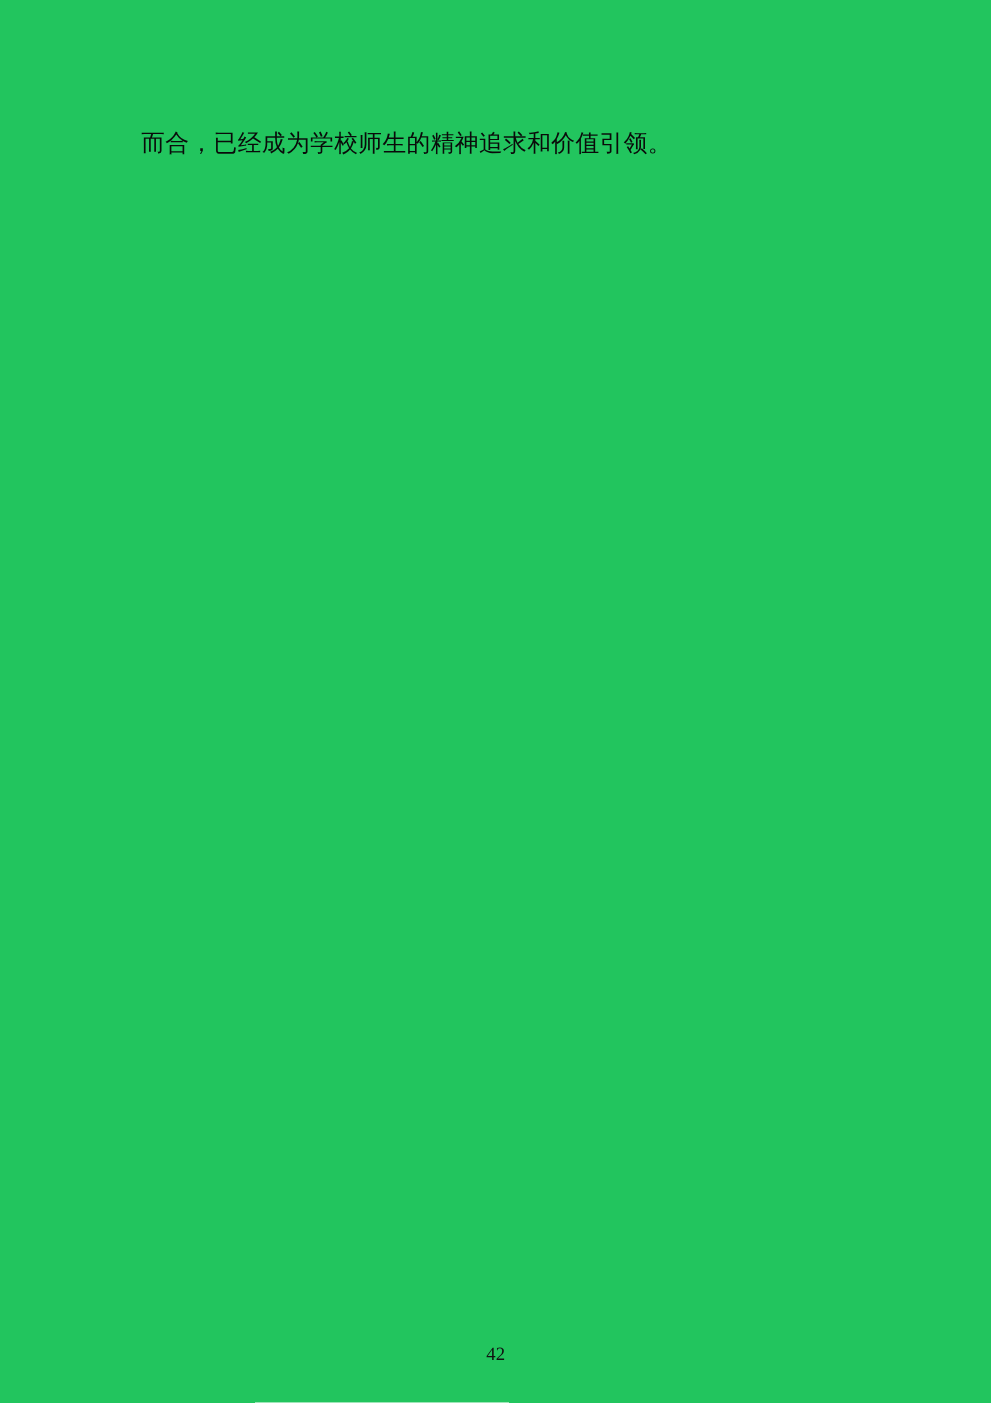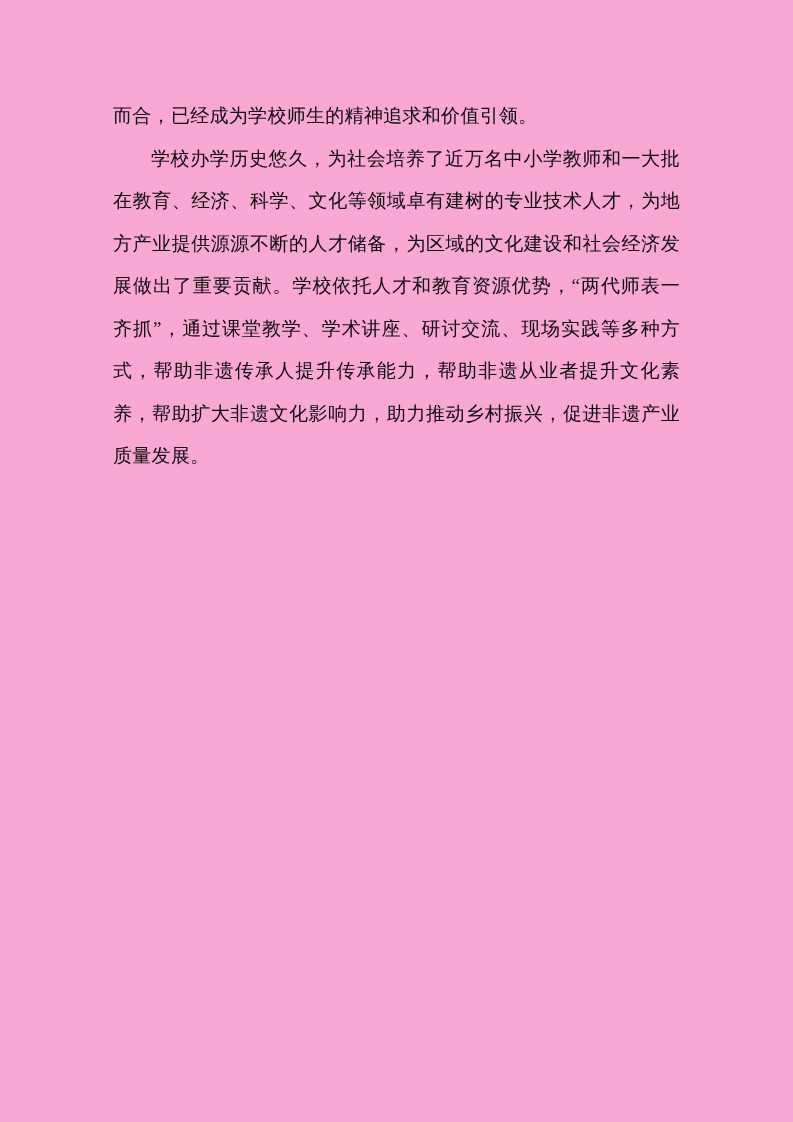--- a/index.html
+++ b/index.html
@@ -6,21 +6,21 @@
   html, body {
     width: 793px;
     height: 1122px;
     background: #ffffff;
     font-family: "Liberation Serif", "DejaVu Serif", serif;
   }
   .document-page {
     position: relative;
     width: 793px;
     height: 1122px;
-    background: #f9a8d4;
+    background: #22c55e;
     overflow: hidden;
   }
   .text-block {
     position: absolute;
     left: 113px;
     top: 95px;
     width: 567px;
     color: #000000;
   }
   .para {
@@ -47,17 +47,19 @@
     font-family: "Liberation Serif", "DejaVu Serif", serif;
   }
 </style>
 </head>
 <body>
 
 <div class="document-page">
 
   <div class="text-block">
     <p class="para">而合，已经成为学校师生的精神追求和价值引领。</p>
-    <p class="para indent">学校办学历史悠久，为社会培养了近万名中小学教师和一大批在教育、经济、科学、文化等领域卓有建树的专业技术人才，为地方产业提供源源不断的人才储备，为区域的文化建设和社会经济发展做出了重要贡献。学校依托人才和教育资源优势，“两代师表一齐抓”，通过课堂教学、学术讲座、研讨交流、现场实践等多种方式，帮助非遗传承人提升传承能力，帮助非遗从业者提升文化素养，帮助扩大非遗文化影响力，助力推动乡村振兴，促进非遗产业质量发展。</p>
   </div>
 
+  <div class="page-footer">
+    <span class="page-number">42</span>
+  </div>
 
 </div>
 
 </body></html>

